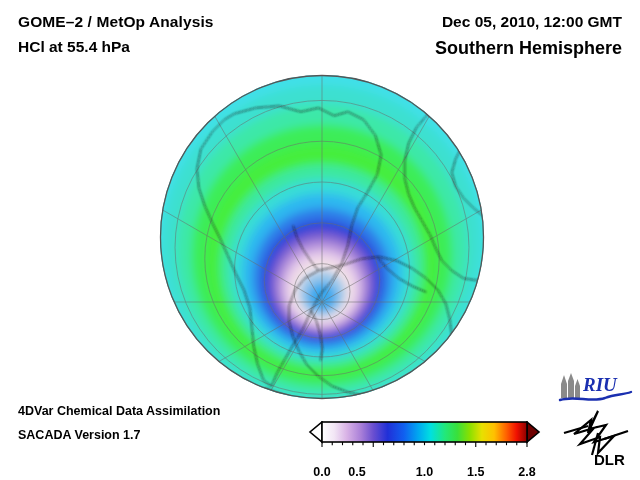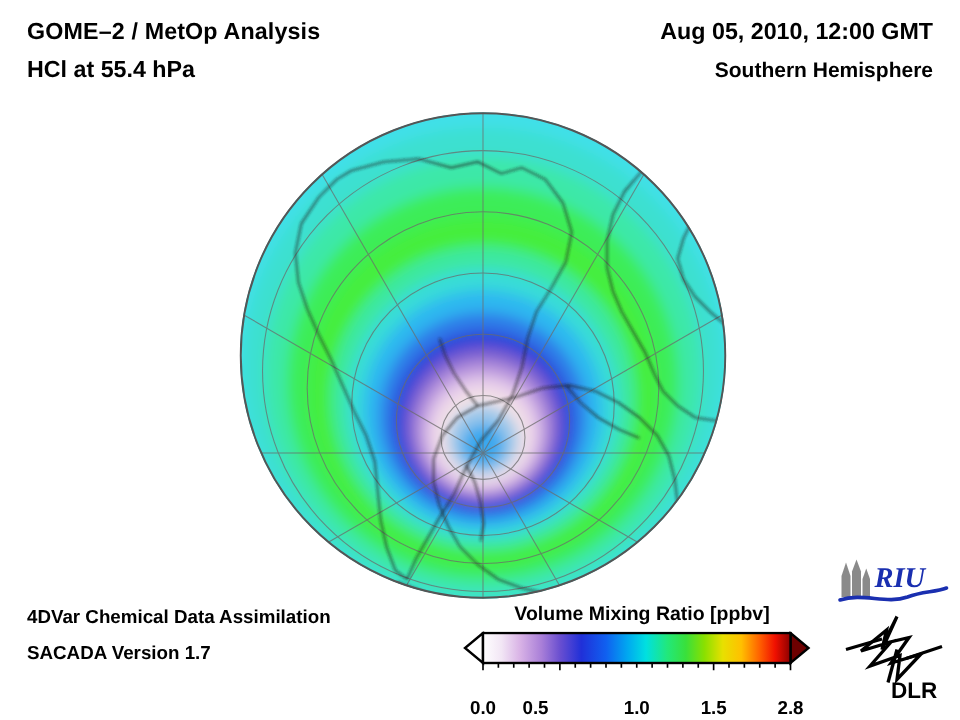--- a/index.html
+++ b/index.html
@@ -43,21 +43,21 @@
   .hdr-right-1 {
     position: absolute;
     right: 18px; top: 13px;
     font-size: 15.5px;
     font-weight: bold;
     white-space: nowrap;
   }
   .hdr-right-2 {
     position: absolute;
     right: 18px; top: 38px;
-    font-size: 14px;
+    font-size: 18px;
     font-weight: bold;
     white-space: nowrap;
   }
 
   
   #globe-wrap {
     position: absolute;
     left: 159px;
     top: 74px;
     width: 326px;
@@ -128,21 +128,21 @@
     height: 58px;
   }
 </style>
 </head>
 <body>
 
 <div class="panel">
 
   <div class="hdr-left-1">GOME–2 / MetOp Analysis</div>
   <div class="hdr-left-2">HCl at 55.4 hPa</div>
-  <div class="hdr-right-1">Aug 05, 2010, 12:00 GMT</div>
+  <div class="hdr-right-1">Dec 05, 2010, 12:00 GMT</div>
   <div class="hdr-right-2">Southern Hemisphere</div>
 
   <div id="globe-wrap">
     <svg id="globe-svg" width="326" height="326" viewBox="0 0 326 326">
       <defs>
         <clipPath id="globeClip">
           <circle cx="163" cy="163" r="162"></circle>
         </clipPath>
 
         <filter id="softBlur" x="-20%" y="-20%" width="140%" height="140%">
@@ -245,21 +245,20 @@
         </g>
       </g>
 
       <circle cx="163" cy="163" r="161.5" fill="none" stroke="#555555" stroke-width="1.3"></circle>
     </svg>
   </div>
 
   <div class="foot foot-1">4DVar Chemical Data Assimilation</div>
   <div class="foot foot-2">SACADA Version 1.7</div>
 
-  <div id="cbar-title">Volume Mixing Ratio [ppbv]</div>
 
   <div id="cbar-wrap">
     <svg id="cbar-svg" width="234" height="26" viewBox="0 0 234 26">
       <defs>
         <linearGradient id="cbarGrad" x1="0" y1="0" x2="1" y2="0">
             <stop offset="0%" stop-color="#ffffff"></stop>
             <stop offset="6%" stop-color="#f2e6f5"></stop>
             <stop offset="12%" stop-color="#d9b3e6"></stop>
             <stop offset="19%" stop-color="#a97fd8"></stop>
             <stop offset="25%" stop-color="#6a4fd0"></stop>

